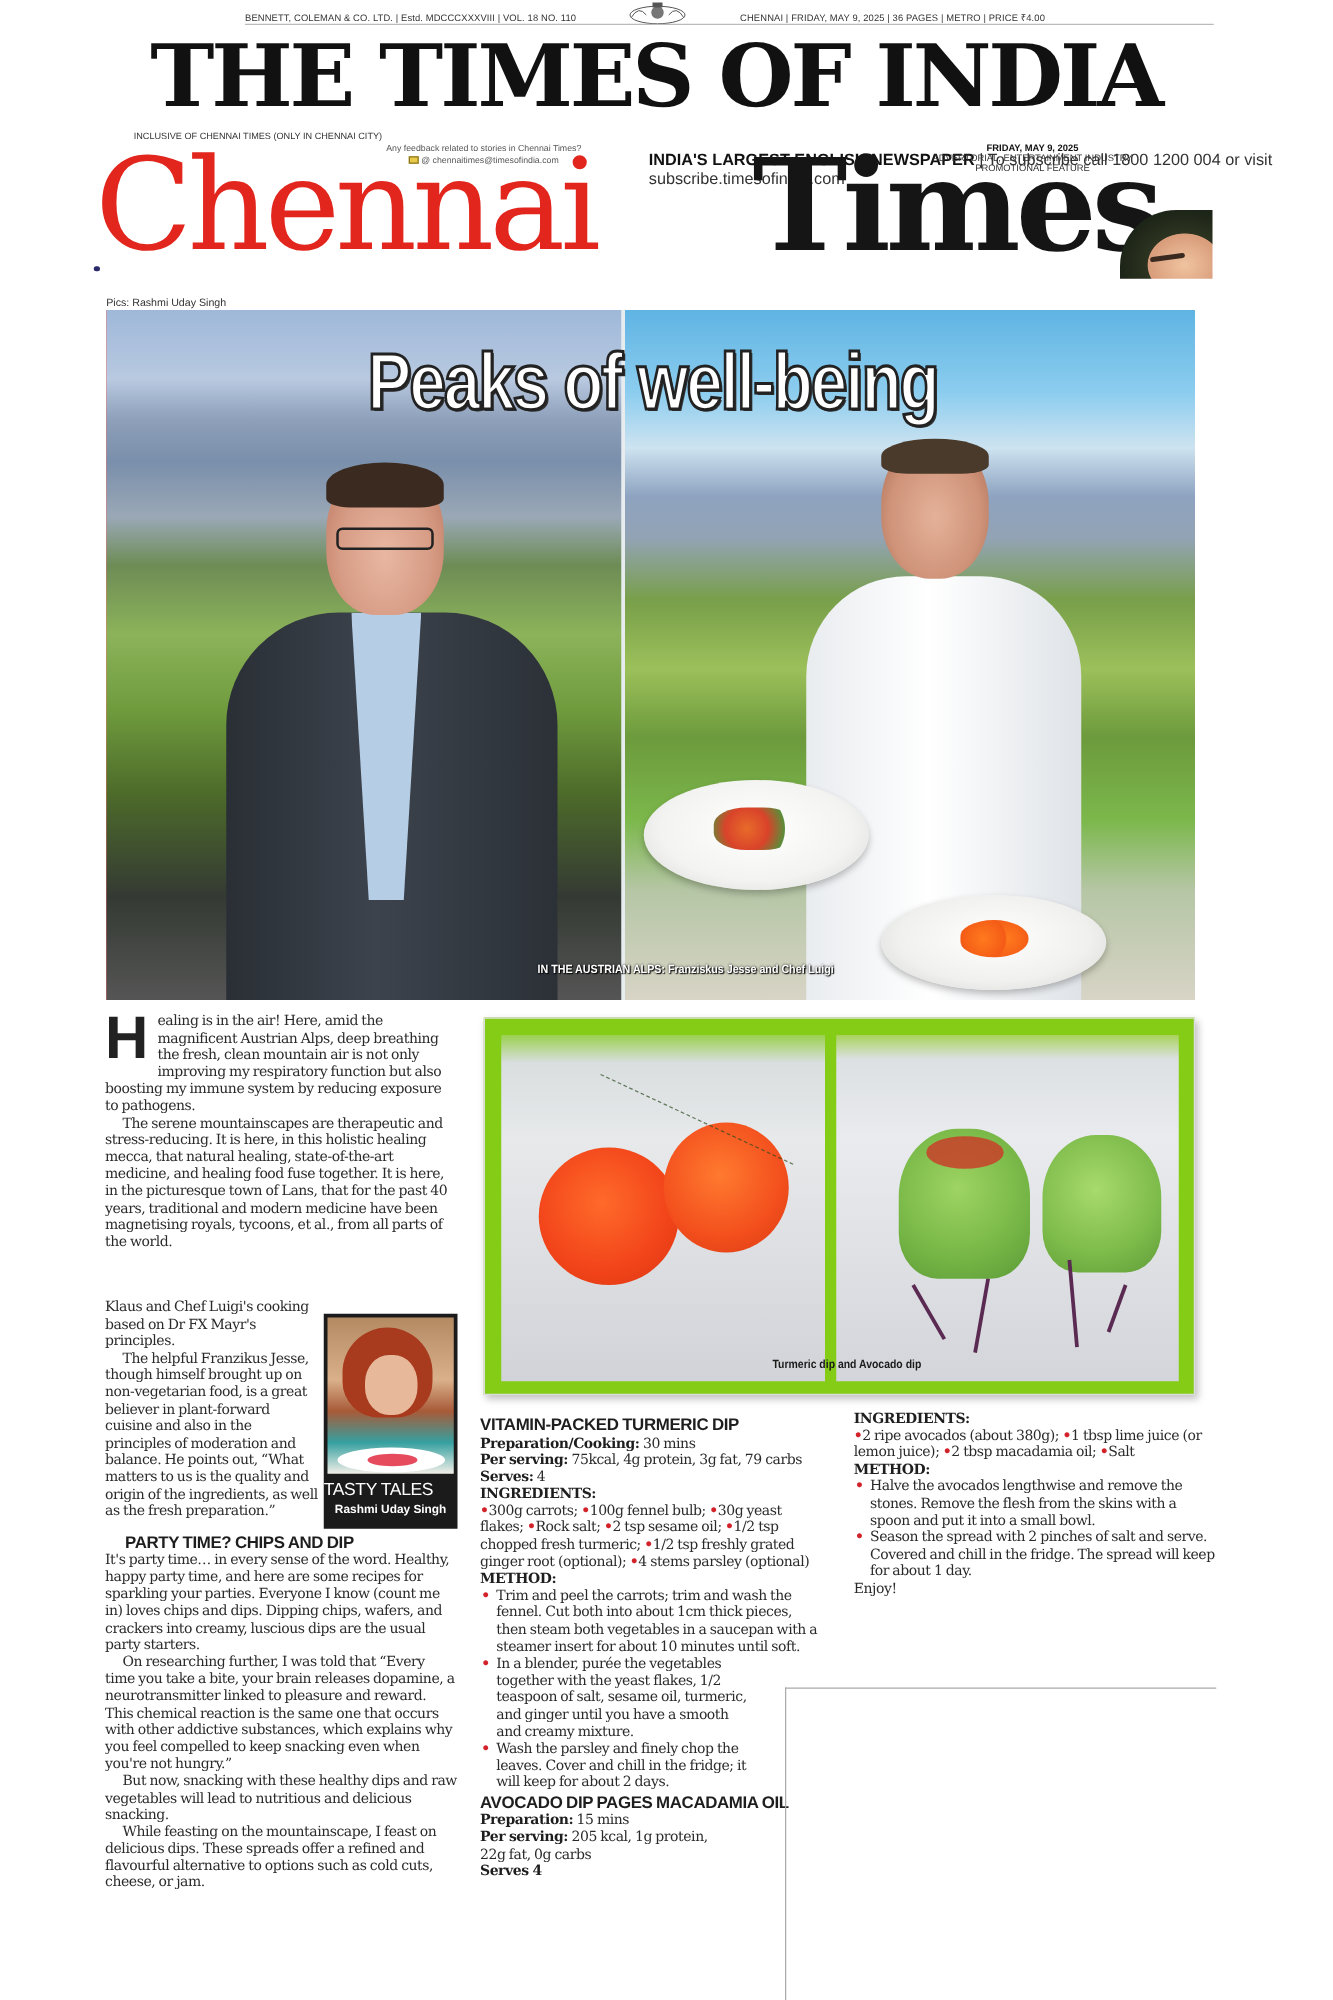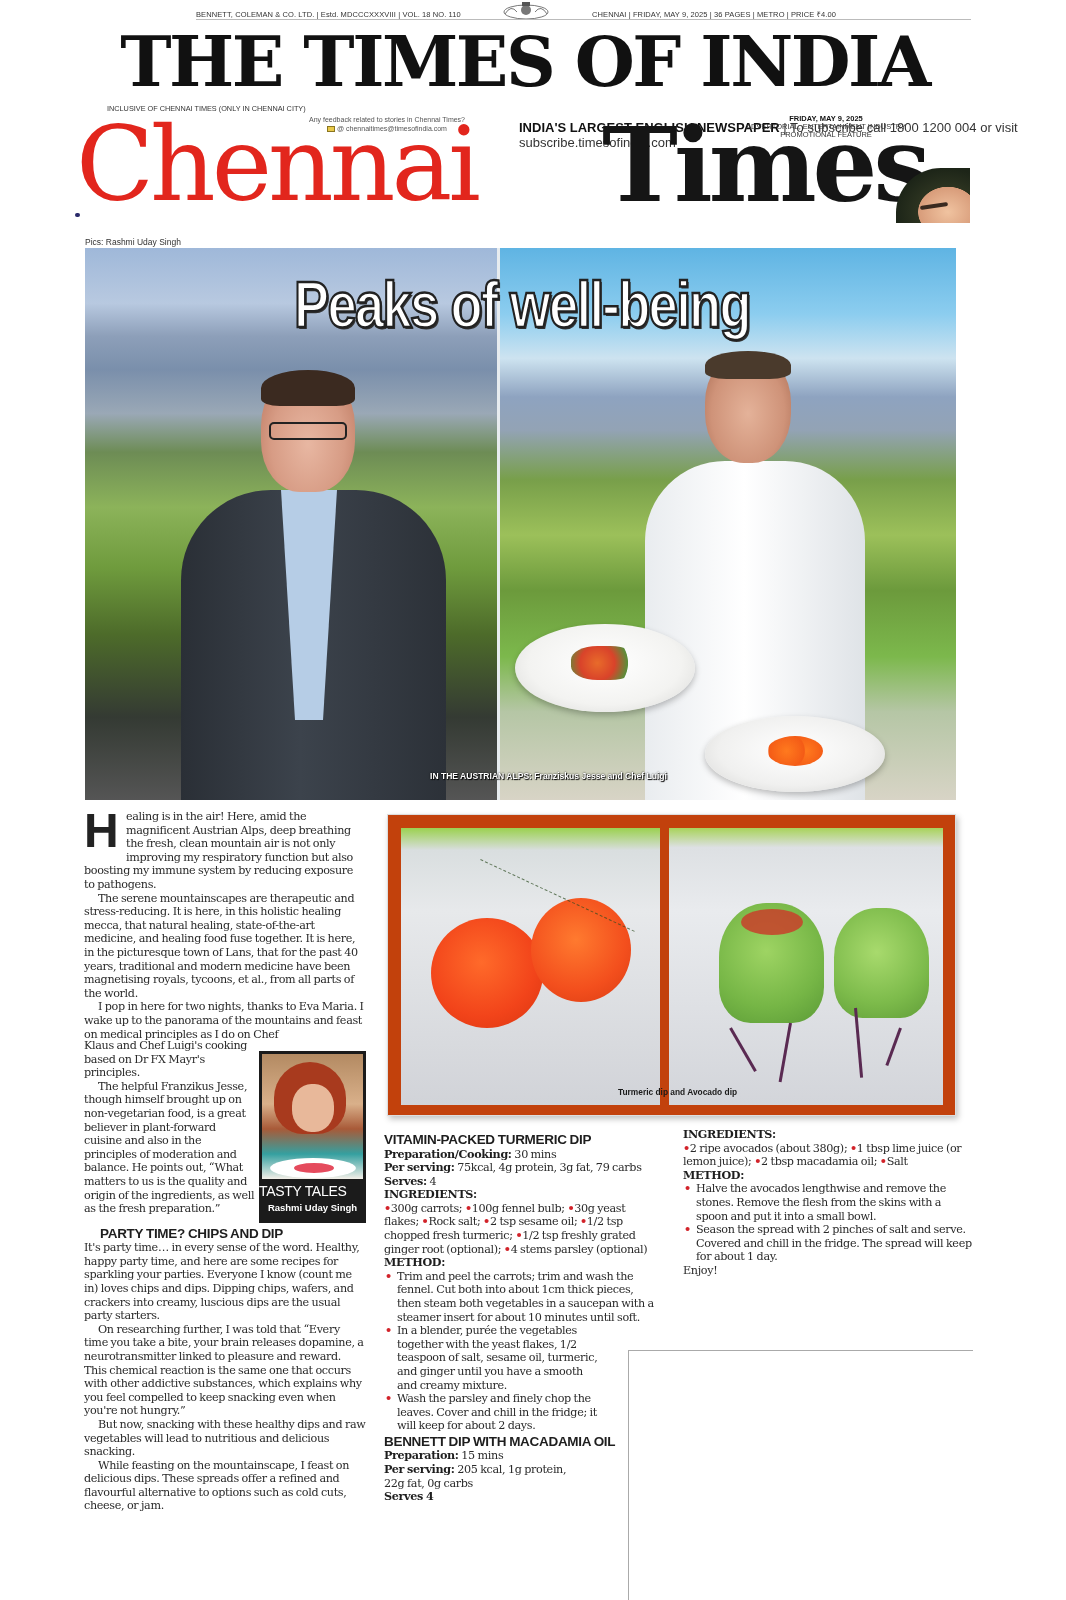--- a/index.html
+++ b/index.html
@@ -79,21 +79,21 @@
   .tasty-photo .facedot { position: absolute; left: 30px; top: 30px; width: 42px; height: 48px; background: #e8b89a; border-radius: 46%; }
   .tasty-photo .plate { position: absolute; left: 8px; top: 104px; width: 86px; height: 20px; background: #fff; border-radius: 50%; }
   .tasty-photo .plate i { position: absolute; left: 24px; top: 5px; width: 40px; height: 10px; background: #e54b5d; border-radius: 50%; }
   .tasty-title { position: absolute; left: 0; top: 132px; width: 107px; text-align: left; font-family: "Liberation Sans", sans-serif; font-weight: normal; font-size: 14px; color: #fff; letter-spacing: -0.3px; }
   .tasty-author { position: absolute; left: 0; top: 151px; width: 107px; text-align: center; font-family: "Liberation Sans", sans-serif; font-weight: bold; font-size: 9.5px; color: #fff; }
 
   .col1-c { left: 84px; top: 1227px; width: 282px; }
   .subhead { font-family: "Liberation Sans", sans-serif; font-weight: bold; font-size: 13.5px; line-height: 14.2px; color: #1e1e1e; letter-spacing: -0.3px; padding-left: 16px; }
 
   
-  .foodbox { left: 387px; top: 814px; width: 569px; height: 302px; background: #c2410c; border: 1px solid #ddd; box-shadow: 2px 3px 6px rgba(0,0,0,.25); }
+  .foodbox { left: 387px; top: 814px; width: 569px; height: 302px; background: #84cc16; border: 1px solid #ddd; box-shadow: 2px 3px 6px rgba(0,0,0,.25); }
   .food-left { position: absolute; left: 13px; top: 13px; width: 259px; height: 277px; background: linear-gradient(180deg, #9bd14f 0%, #d9dedf 8%, #e7e9eb 30%, #d1d3d8 100%); overflow: hidden; }
   .food-right { position: absolute; left: 281px; top: 13px; width: 274px; height: 277px; background: linear-gradient(180deg, #a8d35a 0%, #dde0e3 7%, #e9ebee 30%, #d3d5da 100%); overflow: hidden; }
   .scoop-o1 { position: absolute; left: 30px; top: 90px; width: 112px; height: 110px; border-radius: 50%; background: radial-gradient(circle at 45% 40%, #ff6a2a 0%, #f2441a 60%, #d83410 100%); }
   .scoop-o2 { position: absolute; left: 130px; top: 70px; width: 100px; height: 104px; border-radius: 50%; background: radial-gradient(circle at 45% 40%, #ff7a2f 0%, #f34f1d 60%, #d83a12 100%); }
   .dill { position: absolute; left: 40px; top: 60px; width: 170px; height: 150px; border-top: 1px dashed #2d4c22; transform: rotate(25deg); opacity: .7; }
   .scoop-g1 { position: absolute; left: 50px; top: 75px; width: 105px; height: 120px; border-radius: 45% 45% 30% 30%; background: radial-gradient(circle at 45% 40%, #9ed463 0%, #76b646 60%, #5a9a36 100%); }
   .scoop-g1 .top { position: absolute; left: 22px; top: 6px; width: 62px; height: 26px; border-radius: 50%; background: #c8402a; opacity: .85; }
   .scoop-g2 { position: absolute; left: 165px; top: 80px; width: 95px; height: 110px; border-radius: 45% 45% 30% 30%; background: radial-gradient(circle at 45% 40%, #a8da6d 0%, #7dbb4b 60%, #609d38 100%); }
   .sprout { position: absolute; width: 3px; background: #5a2a52; transform-origin: top; }
   .food-caption { position: absolute; left: 230px; top: 271px; font-family: "Liberation Sans", sans-serif; font-weight: bold; font-size: 9.5px; color: #1a1a1a; background: rgba(255,255,255,0.0); transform: scaleX(0.88); transform-origin: left; white-space: nowrap; }
@@ -182,21 +182,20 @@
     </div>
 
   <div class="headline">Peaks of well-being</div>
   <div class="hero-caption">IN THE AUSTRIAN ALPS: Franziskus Jesse and Chef Luigi</div>
 </div>
 
 <div class="abs body-text col1">
   <span class="dropcap">H</span>
   <p class="first"><span>ealing is in the air! Here, amid the magnificent Austrian Alps, deep breathing the fresh, clean mountain air is not only improving my respiratory function but also boosting my immune system by reducing exposure to pathogens.</span></p>
   <p>The serene mountainscapes are therapeutic and stress-reducing. It is here, in this holistic healing mecca, that natural healing, state-of-the-art medicine, and healing food fuse together. It is here, in the picturesque town of  Lans, that for the past 40 years, traditional and modern medicine have been magnetising royals, tycoons, et al., from all parts of  the world.</p>
-  <p>I pop in here for two nights, thanks to Eva Maria. I wake up to the panorama of  the mountains and feast on medical principles as I do on Chef</p>
 </div>
 
 <div class="abs body-text col1-b">
   <p class="first">Klaus and Chef  Luigi's cooking based on Dr FX Mayr's principles.</p>
   <p>The helpful Franzikus Jesse, though himself  brought up on non-vegetarian food, is a great believer in plant-forward cuisine and also in the principles of  moderation and balance. He points out, “What matters to us is the quality and origin of  the ingredients, as well as the fresh preparation.”</p>
 </div>
 
 <div class="abs tasty">
   <div class="tasty-photo">
     <div class="hairblob"></div>
@@ -244,21 +243,21 @@
   <span class="label">INGREDIENTS:</span>
   <div>
     <span class="bullet">•</span><span>300g carrots; </span><span class="bullet">•</span><span>100g fennel bulb; </span><span class="bullet">•</span><span>30g yeast flakes; </span><span class="bullet">•</span><span>Rock salt; </span><span class="bullet">•</span><span>2 tsp sesame oil; </span><span class="bullet">•</span><span>1/2 tsp chopped fresh turmeric; </span><span class="bullet">•</span><span>1/2 tsp freshly grated ginger root (optional); </span><span class="bullet">•</span><span>4 stems parsley (optional)</span>
   </div>
   <span class="label">METHOD:</span>
   <ul class="method">
     <li>Trim and peel the carrots; trim and wash the fennel. Cut both into about 1cm thick pieces, then steam both vegetables in a saucepan with a steamer insert for about 10 minutes until soft.</li>
     <li style="width:220px">In a blender, purée the vegetables together with the yeast flakes, 1/2 teaspoon of  salt, sesame oil, turmeric, and ginger until you have a smooth and creamy mixture.</li>
     <li style="width:225px">Wash the parsley and finely chop the leaves. Cover and chill in the fridge; it will keep for about 2 days.</li>
   </ul>
-  <div class="recipe-title" style="margin-top:2px">BENNETT DIP WITH MACADAMIA OIL</div>
+  <div class="recipe-title" style="margin-top:2px">AVOCADO DIP PAGES MACADAMIA OIL</div>
   <div class="meta"><b>Preparation:</b><span> 15 mins</span></div>
   <div class="meta" style="width:200px"><b>Per serving:</b><span> 205 kcal, 1g protein, 22g fat, 0g carbs</span></div>
   <div class="meta"><b>Serves 4</b></div>
 </div>
 
 <div class="abs body-text col3">
   <span class="label">INGREDIENTS:</span>
   <div>
     <span class="bullet">•</span><span>2 ripe avocados (about 380g); </span><span class="bullet">•</span><span>1 tbsp lime juice (or lemon juice); </span><span class="bullet">•</span><span>2 tbsp macadamia oil; </span><span class="bullet">•</span><span>Salt</span>
   </div>

